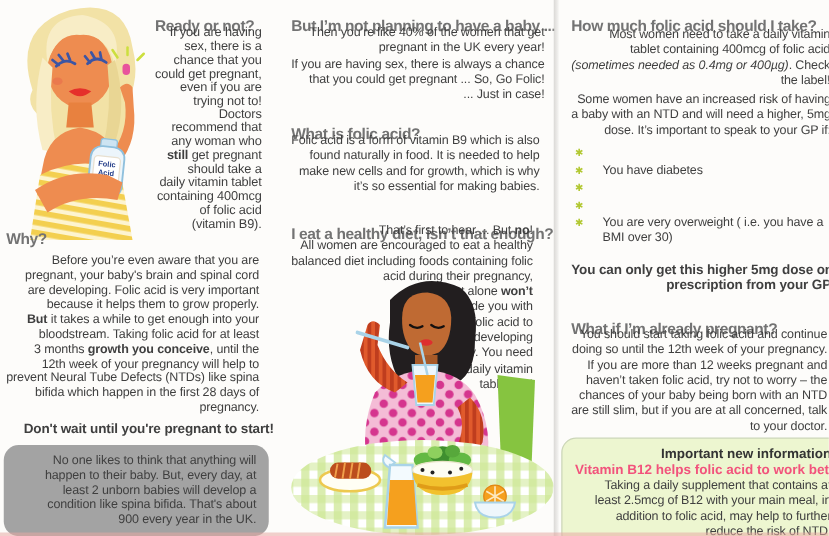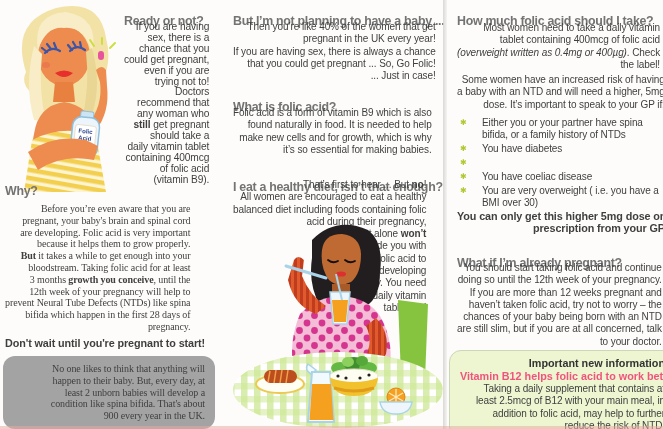--- a/index.html
+++ b/index.html
@@ -13,21 +13,21 @@
   ul{margin:0;padding:0;list-style:none;}
   .heading{
     font-weight:bold;color:#737373;font-size:12.4px;letter-spacing:-0.3px;
     white-space:pre;
   }
   .body-text{
     font-size:10px;line-height:12.3px;color:#3f3f3f;white-space:pre;
     letter-spacing:-0.1px;
   }
   .narrow{font-size:10.2px;line-height:10.9px;}
-  .tight{line-height:11.8px;font-family:Liberation Serif, serif;}
+  .tight{line-height:11.8px;}
   .bold{font-weight:bold;}
   .fact-box{
     background:#a3a3a3;border-radius:12px;padding:7px 10px;
     width:192px;
   }
   .info-box{
     background:#edf6d0;border:1px solid #ccd6b8;border-radius:12px;
     padding:6px 10px;width:205px;
   }
   .info-title{font-size:10.8px;font-weight:bold;color:#333;line-height:13px;white-space:pre;}
@@ -122,21 +122,21 @@
 are developing. Folic acid is very important
 because it helps them to grow properly.
 </span><b>But</b><span> it takes a while to get enough into your
 bloodstream. Taking folic acid for at least
 3 months </span><b>growth you conceive</b><span>, until the
 12th week of your pregnancy will help to
 prevent Neural Tube Defects (NTDs) like spina
 bifida which happen in the first 28 days of
 pregnancy.</span></p>
 
-<p class="body-text bold abs" style="left:5px;top:337px;font-size:10.8px">Don't wait until you're pregnant to start!</p>
+<p class="body-text bold abs" style="left:19px;top:337px;font-size:10.8px">Don't wait until you're pregnant to start!</p>
 
 <div class="fact-box abs" style="left:3px;top:356px">
   <p class="body-text tight">No one likes to think that anything will
 happen to their baby. But, every day, at
 least 2 unborn babies will develop a
 condition like spina bifida. That's about
 900 every year in the UK.</p>
 </div>
 
 <h2 class="heading abs" style="left:233px;top:4px">But I’m not planning to have a baby ...</h2>
@@ -236,43 +236,40 @@
     <path d="M152,188 Q154,200 168,200 Q182,200 184,188 Z" fill="#eef6fb" stroke="#a9d3e8" stroke-width="1.5"></path>
   </g>
 </svg>
 
 <div class="fold-line abs"></div>
 
 <h2 class="heading abs" style="left:457px;top:4px">How much folic acid should I take?</h2>
 
 <p class="body-text abs" style="left:457px;top:22px"><span>Most women need to take a daily vitamin
 tablet containing 400mcg of folic acid
-</span><i>(overweight written as 0.4mg or 400µg)</i><span>. Check
+</span><i>(sometimes needed as 0.4mg or 400µg)</i><span>. Check
 the label!</span></p>
 
 <p class="body-text abs" style="left:457px;top:74px">Some women have an increased risk of having
 a baby with an NTD and will need a higher, 5mg
 dose. It’s important to speak to your GP if:</p>
 
 <ul class="abs" style="left:457px;top:117px">
   <li class="bullet-item">
       <span class="bullet-glyph">✱</span>
-      <span class="body-text" style="line-height:12px">Either you or your partner have spina
-bifida, or a family history of NTDs</span>
     </li>
   <li class="bullet-item">
       <span class="bullet-glyph">✱</span>
       <span class="body-text" style="line-height:12px">You have diabetes</span>
     </li>
   <li class="bullet-item">
       <span class="bullet-glyph">✱</span>
     </li>
   <li class="bullet-item">
       <span class="bullet-glyph">✱</span>
-      <span class="body-text" style="line-height:12px">You have coeliac disease</span>
     </li>
   <li class="bullet-item">
       <span class="bullet-glyph">✱</span>
       <span class="body-text" style="line-height:12px">You are very overweight ( i.e. you have a
 BMI over 30)</span>
     </li>
 </ul>
 
 <p class="body-text bold abs" style="left:457px;top:210px;font-size:10.8px">You can only get this higher 5mg dose on
 prescription from your GP.</p>

